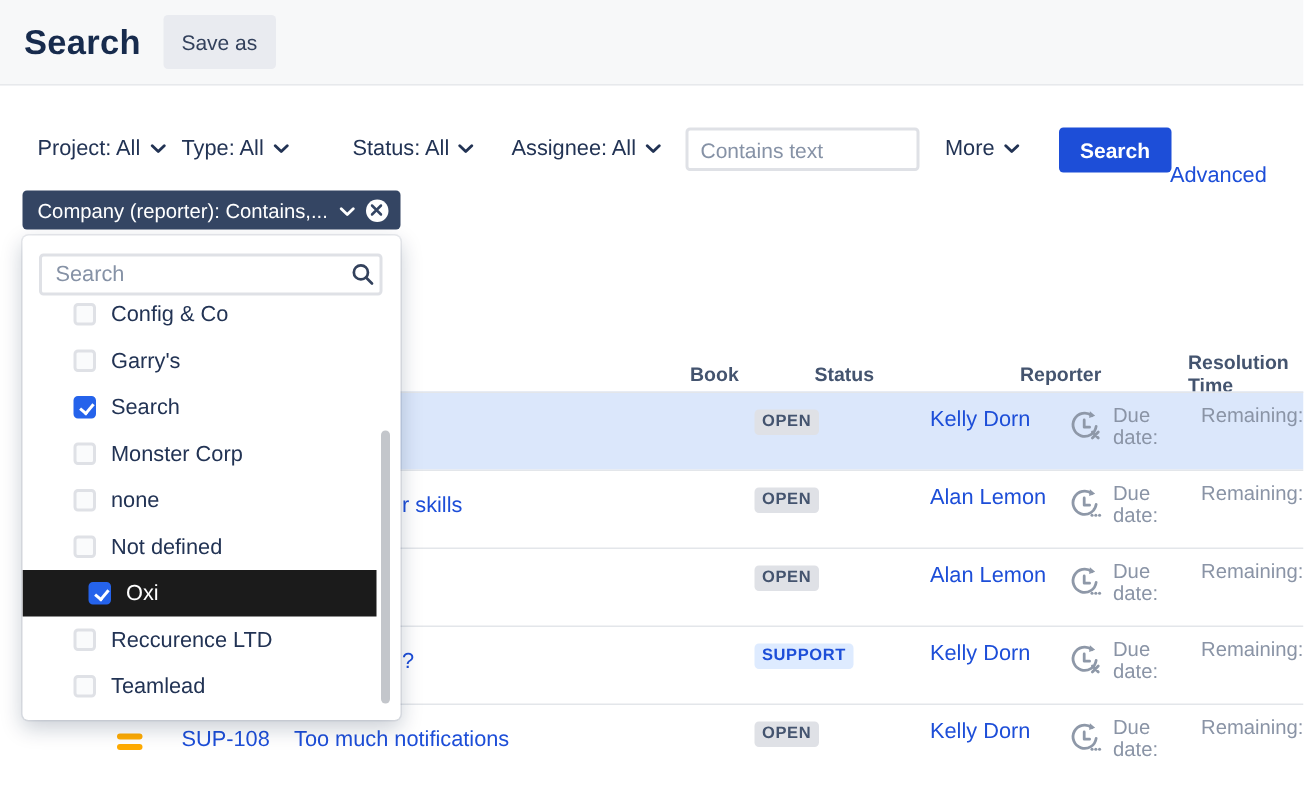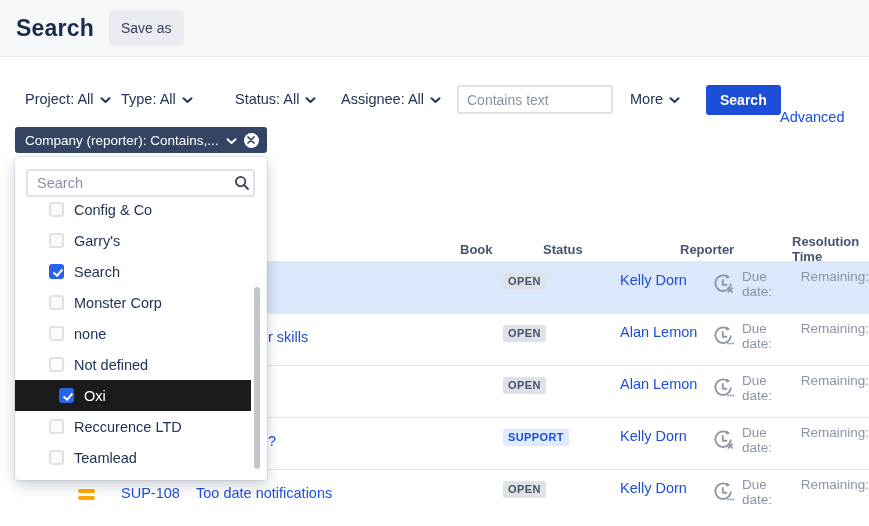--- a/index.html
+++ b/index.html
@@ -231,21 +231,21 @@
           </div>
         </div>
       </div>
       <div class="trow">
         <div class="c"></div>
         <span class="prio">
           <span></span>
           <span></span>
         </span>
         <a class="keylink">SUP-108</a>
-        <a class="sumlink">Too date notifications</a>
+        <a class="sumlink">Too much notifications</a>
         <div class="c"></div>
         <div class="c"><span class="badge open">OPEN</span></div>
         <div class="c"><a class="rlink">Kelly Dorn</a></div>
         <div class="res">
           <svg class="clock" viewBox="0 0 22 22">
             <g fill="none" stroke="#8e98a8" stroke-width="1.7" stroke-linecap="round" stroke-linejoin="round">
               <path d="M14.6 4.7 A7.1 7.1 0 1 0 17.2 11.2"></path>
               <path d="M9.9 7.3 L9.9 11.7 L13.2 11.7"></path>
             </g>
             <g fill="#8e98a8" stroke="none">

